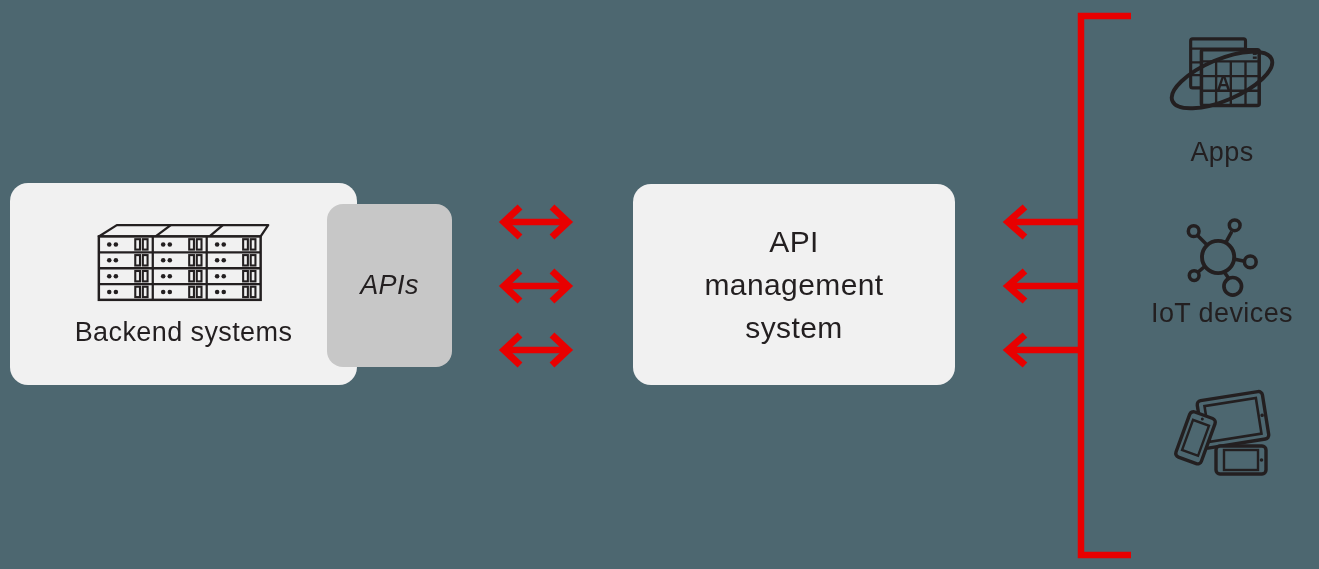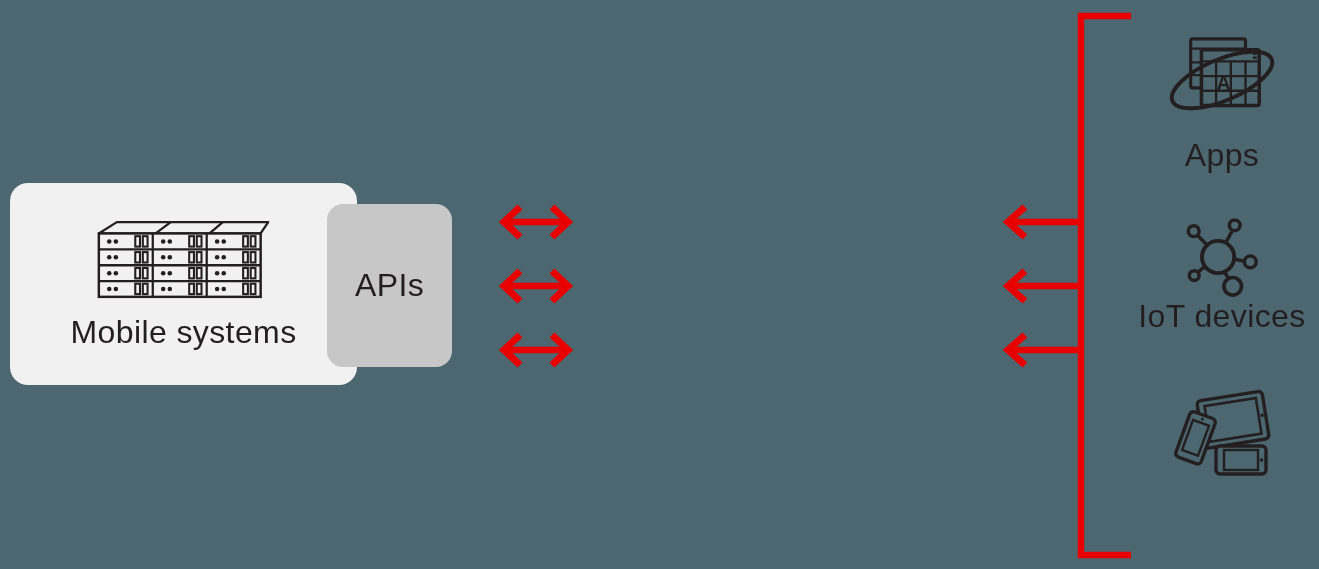--- a/index.html
+++ b/index.html
@@ -29,28 +29,29 @@
     flex-direction: column;
     gap: 14px;
     z-index: 1;
   }
   .apis-box {
     left: 327px; top: 204px;
     width: 125px; height: 163px;
     background: #c7c7c7;
     border-radius: 16px;
     z-index: 2;
+    font-style: italic;
   }
   .mgmt-box {
     left: 633px; top: 184px;
     width: 322px; height: 201px;
     flex-direction: column;
   }
   .label {
-    font-size: 32px;
+    font-size: 27px;
     color: #231f20;
     letter-spacing: 0.4px;
     white-space: nowrap;
   }
   .mgmt-line {
     font-size: 30px;
     line-height: 43px;
     color: #231f20;
     letter-spacing: 0.4px;
     text-align: center;
@@ -111,21 +112,21 @@
       <use href="#srv-unit" x="5" y="40.2"></use>
         <use href="#srv-unit" x="62" y="40.2"></use>
         <use href="#srv-unit" x="119" y="40.2"></use>
       <use href="#srv-unit" x="5" y="57"></use>
         <use href="#srv-unit" x="62" y="57"></use>
         <use href="#srv-unit" x="119" y="57"></use>
       <use href="#srv-unit" x="5" y="73.6"></use>
         <use href="#srv-unit" x="62" y="73.6"></use>
         <use href="#srv-unit" x="119" y="73.6"></use>
     </svg>
-    <div class="label">Mobile systems</div>
+    <div class="label">Backend systems</div>
   </div>
 
   <div class="box apis-box">
     <div class="label">APIs</div>
   </div>
 
   <svg class="dbl-arrow dbl-1" viewBox="0 0 84 44">
     <line x1="13" y1="22" x2="71" y2="22" stroke="#e80000" stroke-width="6.5"></line>
     <path d="M 26 7 L 10 22 L 26 37" fill="none" stroke="#e80000" stroke-width="7" stroke-linejoin="miter"></path>
     <path d="M 58 7 L 74 22 L 58 37" fill="none" stroke="#e80000" stroke-width="7" stroke-linejoin="miter"></path>
@@ -134,20 +135,25 @@
     <line x1="13" y1="22" x2="71" y2="22" stroke="#e80000" stroke-width="6.5"></line>
     <path d="M 26 7 L 10 22 L 26 37" fill="none" stroke="#e80000" stroke-width="7" stroke-linejoin="miter"></path>
     <path d="M 58 7 L 74 22 L 58 37" fill="none" stroke="#e80000" stroke-width="7" stroke-linejoin="miter"></path>
   </svg>
   <svg class="dbl-arrow dbl-3" viewBox="0 0 84 44">
     <line x1="13" y1="22" x2="71" y2="22" stroke="#e80000" stroke-width="6.5"></line>
     <path d="M 26 7 L 10 22 L 26 37" fill="none" stroke="#e80000" stroke-width="7" stroke-linejoin="miter"></path>
     <path d="M 58 7 L 74 22 L 58 37" fill="none" stroke="#e80000" stroke-width="7" stroke-linejoin="miter"></path>
   </svg>
 
+  <div class="box mgmt-box">
+    <div class="mgmt-line">API</div>
+    <div class="mgmt-line">management</div>
+    <div class="mgmt-line">system</div>
+  </div>
 
   <svg class="bracket" viewBox="0 0 145 560">
     <path d="M 136 11 L 86 11 L 86 550 L 136 550" fill="none" stroke="#e80000" stroke-width="6.5" stroke-linejoin="miter"></path>
     <g>
       <line x1="86" y1="217" x2="17" y2="217" stroke="#e80000" stroke-width="6.5"></line>
       <path d="M 30 202 L 13 217 L 30 232" fill="none" stroke="#e80000" stroke-width="7" stroke-linejoin="miter"></path>
     </g>
     <g>
       <line x1="86" y1="281" x2="17" y2="281" stroke="#e80000" stroke-width="6.5"></line>
       <path d="M 30 266 L 13 281 L 30 296" fill="none" stroke="#e80000" stroke-width="7" stroke-linejoin="miter"></path>

